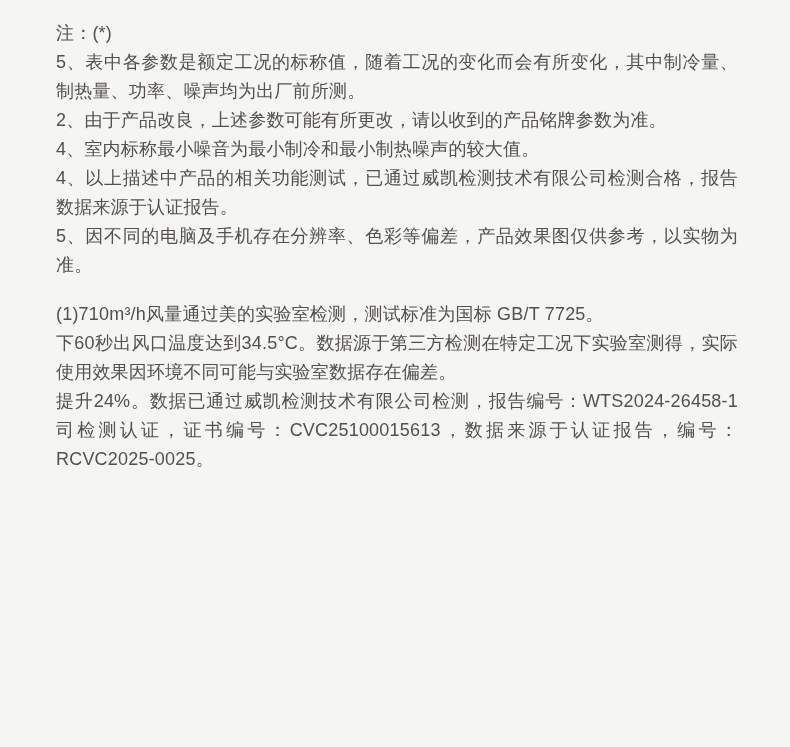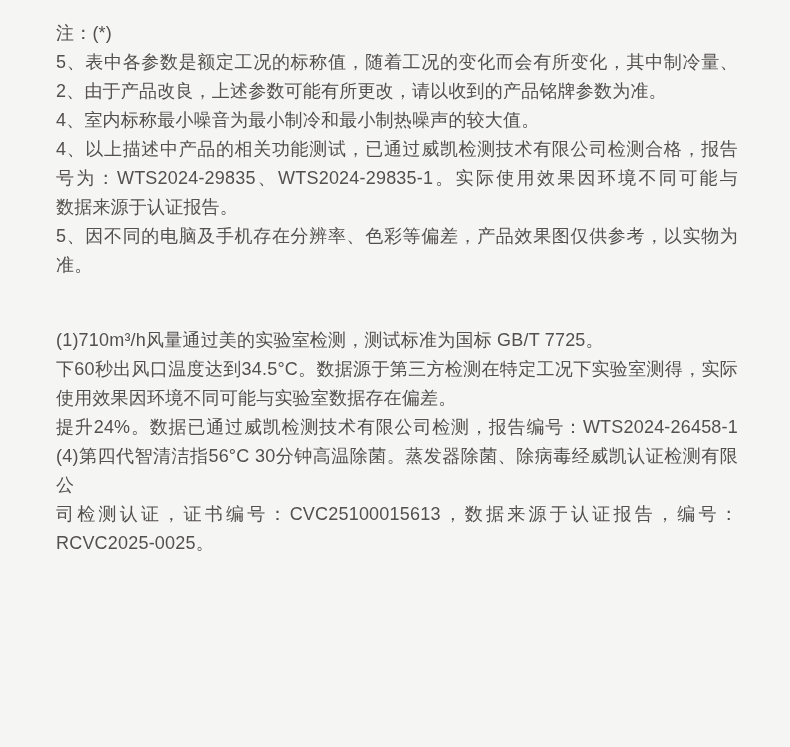--- a/index.html
+++ b/index.html
@@ -28,43 +28,42 @@
     line-height: 29px;
     text-align: justify;
     text-align-last: left;
     letter-spacing: 0.2px;
     white-space: pre-wrap;
   }
   .line.fill {
     text-align-last: justify;
   }
   .footnotes {
-    margin-top: 46px;
+    margin-top: 20px;
   }
 </style>
 </head>
 <body>
 
 <div class="page">
 
   <div class="text-block notes">
     <div class="line">注：(*)</div>
     <div class="line fill">5、表中各参数是额定工况的标称值，随着工况的变化而会有所变化，其中制冷量、</div>
+    <div class="line">制热量、功率、噪声均为出厂前所测。</div>
     <div class="line">2、由于产品改良，上述参数可能有所更改，请以收到的产品铭牌参数为准。</div>
     <div class="line">4、室内标称最小噪音为最小制冷和最小制热噪声的较大值。</div>
     <div class="line fill">4、以上描述中产品的相关功能测试，已通过威凯检测技术有限公司检测合格，报告</div>
-    <div class="line fill">号为：WTS2024-29835、WTS2024-29835-1。实际使用效果因环境不同可能与</div>
     <div class="line">数据来源于认证报告。</div>
     <div class="line fill">5、因不同的电脑及手机存在分辨率、色彩等偏差，产品效果图仅供参考，以实物为</div>
     <div class="line">准。</div>
   </div>
 
   <div class="text-block footnotes">
     <div class="line">(1)710m³/h风量通过美的实验室检测，测试标准为国标 GB/T 7725。</div>
     <div class="line fill">下60秒出风口温度达到34.5°C。数据源于第三方检测在特定工况下实验室测得，实际</div>
     <div class="line">使用效果因环境不同可能与实验室数据存在偏差。</div>
     <div class="line fill">提升24%。数据已通过威凯检测技术有限公司检测，报告编号：WTS2024-26458-1</div>
-    <div class="line fill">(4)第四代智清洁指56°C 30分钟高温除菌。蒸发器除菌、除病毒经威凯认证检测有限公</div>
     <div class="line fill">司检测认证，证书编号：CVC25100015613，数据来源于认证报告，编号：</div>
     <div class="line">RCVC2025-0025。</div>
   </div>
 
 </div>
 
 </body></html>

